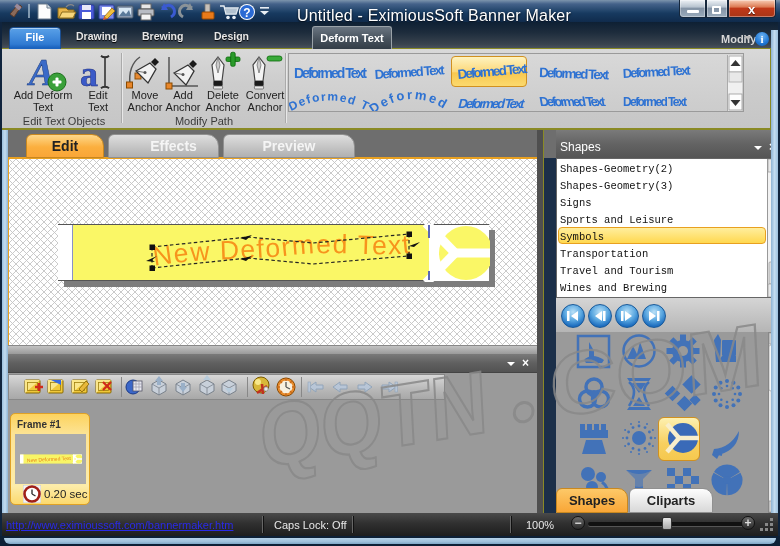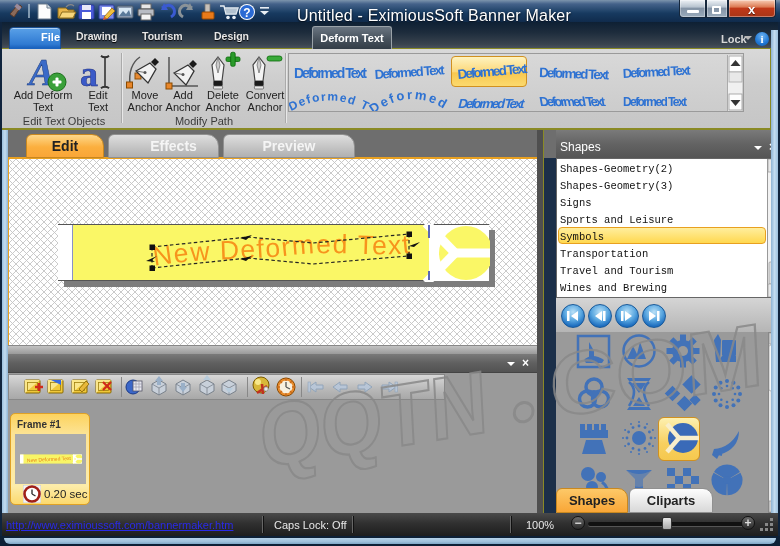--- a/index.html
+++ b/index.html
@@ -19,21 +19,21 @@
 #btn-close { width:48px; border-radius:0 0 4px 0; background:linear-gradient(180deg,#f8cdb5 0,#dd7c55 40%,#c03818 50%,#a93617 100%); }
 .wglyph { position:absolute; color:#fff; font-weight:bold; text-shadow:0 1px 1px rgba(0,0,0,.6); }
 
 
 #menuband { left:0; top:22px; width:780px; height:27px;
   background:linear-gradient(180deg,#0e2034 0,#1d2c3c 40%,#39434e 85%,#49525c 100%);
   border-bottom:1px solid #8a8a25; }
 #filebtn { left:9px; top:27px; width:52px; height:38px; border-radius:4px;
   background:linear-gradient(180deg,#5aa1e8 0,#2f7ad2 45%,#1a62bd 55%,#2c79d4 100%);
   border:1px solid #1b4f92; box-shadow:inset 0 1px 0 rgba(255,255,255,.5);
-  color:#fff; font-size:11px; font-weight:bold; text-align:right; line-height:19px; }
+  color:#fff; font-size:11px; font-weight:bold; text-align:center; line-height:19px; }
 .menuitem { top:30px; color:#e8e8e8; font-size:10.5px; font-weight:bold; text-shadow:0 1px 1px #000; }
 #tab-deform { left:312px; top:26px; width:80px; height:23px;
   background:linear-gradient(180deg,#6a7581 0,#47525d 55%,#333d47 100%);
   border:1px solid #9aa2a8; border-bottom:none; border-radius:3px 3px 0 0;
   color:#fff; font-size:11px; font-weight:bold; text-align:center; line-height:22px; }
 #style-lbl { left:721px; top:33px; color:#d8d8d8; font-size:11px; font-weight:bold; }
 #style-caret { left:744px; top:36px; width:0; height:0; border-left:4px solid transparent; border-right:4px solid transparent; border-top:4px solid #b8b8b8; }
 #info-i { left:755px; top:32px; width:14px; height:14px; border-radius:50%;
   background:radial-gradient(circle at 50% 30%,#6db3f2 0,#1f77d4 60%,#1258a8 100%);
   color:#fff; font-size:11px; font-weight:bold; text-align:center; line-height:14px; font-family:"Liberation Serif",serif; }
@@ -193,25 +193,25 @@
     <circle cx="247" cy="12" r="7" fill="#2a6ad4"></circle>
     <text x="247" y="16.5" font-size="12" font-weight="bold" fill="#fff" text-anchor="middle" font-family="Liberation Sans">?</text>
 
     <rect x="260" y="7" width="9" height="1.6" fill="#e8eef4"></rect>
     <path d="M260,11 L269,11 L264.5,15 Z" fill="#e8eef4"></path>
   </svg>
 
   <div id="menuband" class="abs"></div>
   <div id="filebtn" class="abs">File</div>
   <div class="abs menuitem" style="left:76px;">Drawing</div>
-  <div class="abs menuitem" style="left:142px;">Tourism</div>
+  <div class="abs menuitem" style="left:142px;">Brewing</div>
   <div class="abs menuitem" style="left:214px;">Design</div>
   <div class="abs menuitem" style="left:272px;margin-top:24px;">View</div>
   <div id="tab-deform" class="abs">Deform Text</div>
-  <div id="style-lbl" class="abs">Lock</div>
+  <div id="style-lbl" class="abs">Modify</div>
   <div id="style-caret" class="abs"></div>
   <div id="info-i" class="abs">i</div>
 
   <div id="ribbon" class="abs">
     <div class="abs rsep" style="left:119px;"></div>
     <div class="abs rsep" style="left:283px;"></div>
     <div class="abs glabel" style="left:8px;width:108px;">Edit Text Objects</div>
     <div class="abs glabel" style="left:122px;width:160px;">Modify Path</div>
     <div class="abs blabel" style="left:4px;top:40px;width:74px;">Add Deform<br>Text</div>
     <div class="abs blabel" style="left:76px;top:40px;width:40px;">Edit<br>Text</div>

